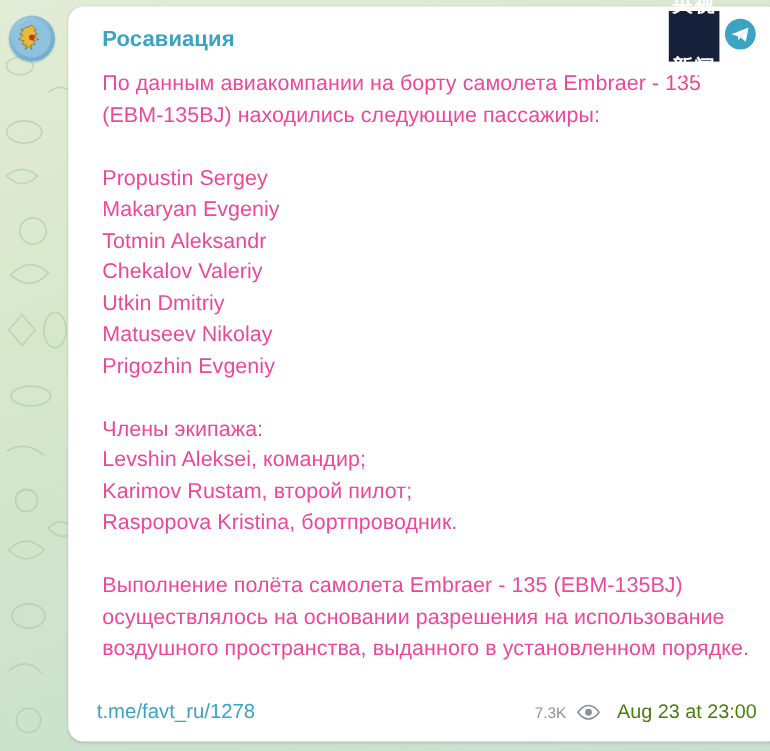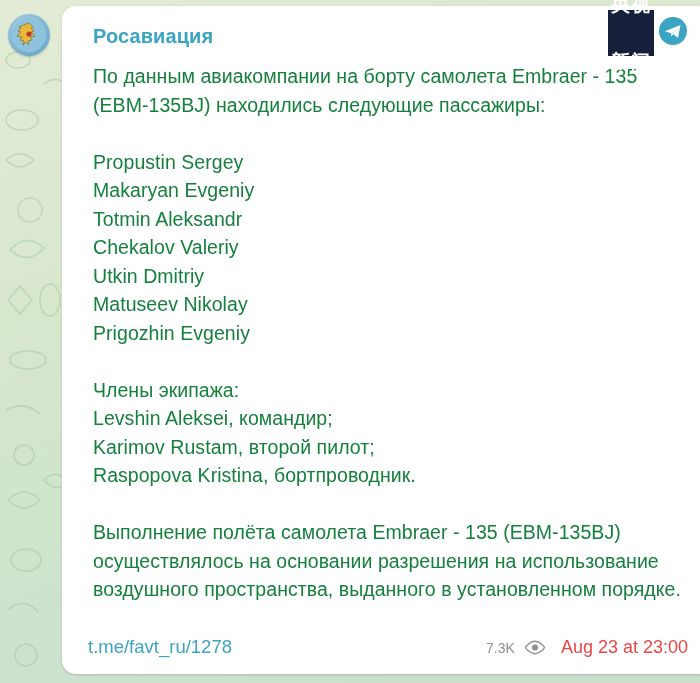--- a/index.html
+++ b/index.html
@@ -57,21 +57,21 @@
   }
   .channel-name {
     color: #3ba3c4;
     font-size: 20px;
     font-weight: bold;
     line-height: 24px;
     margin: 0 0 14px 0;
     letter-spacing: 0.1px;
   }
   .msg-text {
-    color: #15803d;
+    color: #ec4899;
     font-size: 19.5px;
     line-height: 28.5px;
     white-space: pre-wrap;
     margin: 0;
     letter-spacing: 0.05px;
   }
   .footer {
     position: absolute;
     left: 26px;
     right: 24px;
@@ -95,21 +95,21 @@
   .views-count {
     color: #8b9398;
     font-size: 14px;
   }
   .eye-icon {
     display: inline-flex;
     align-items: center;
     margin-right: 2px;
   }
   .timestamp {
-    color: #ef4444;
+    color: #4d7c0f;
     font-size: 18px;
     margin-left: 4px;
   }
 
   
   .watermark {
     position: absolute;
     right: 12px;
     top: 10px;
     display: flex;

